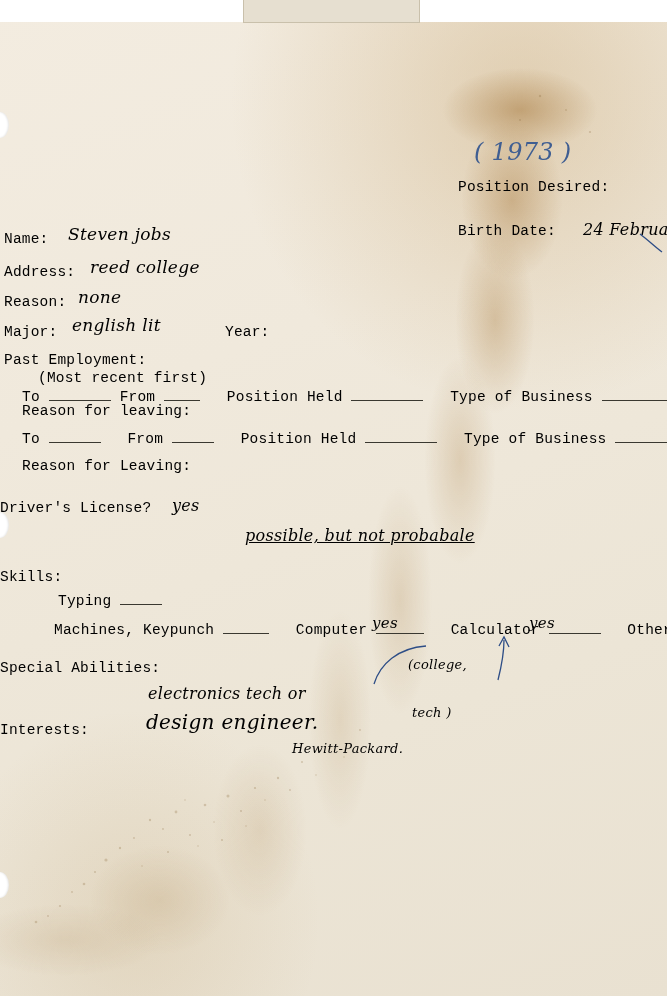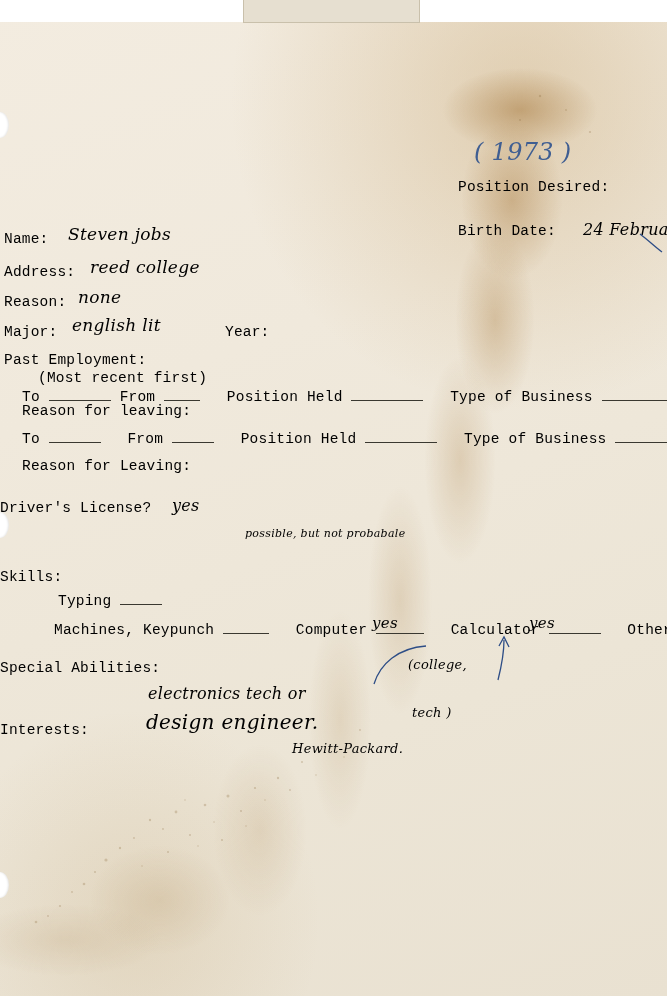--- a/index.html
+++ b/index.html
@@ -228,21 +228,21 @@
       &nbsp;
       <span>Type of Business</span>
       <span class="ul" style="width:72px;"></span>
     </div>
 
     <div class="line typed" style="left:22px; top:459px;">Reason for Leaving:</div>
 
     <div class="line typed" style="left:0px; top:501px;">Driver's License?</div>
     <div class="hand" style="left:172px; top:498px; font-size:16px;">yes</div>
 
-    <div class="hand" style="left:245px; top:528px; font-size:11px;">possible, but not probabale</div>
+    <div class="hand" style="left:245px; top:528px; font-size:16px;text-decoration:underline;">possible, but not probabale</div>
 
     <div class="line typed" style="left:0px; top:570px;">Skills:</div>
 
     <div class="line typed" style="left:58px; top:592px;">
       <span>Typing</span>
       <span class="ul" style="width:42px;"></span>
     </div>
 
     <div class="line typed" style="left:54px; top:621px;">
       <span>Machines, Keypunch</span>

